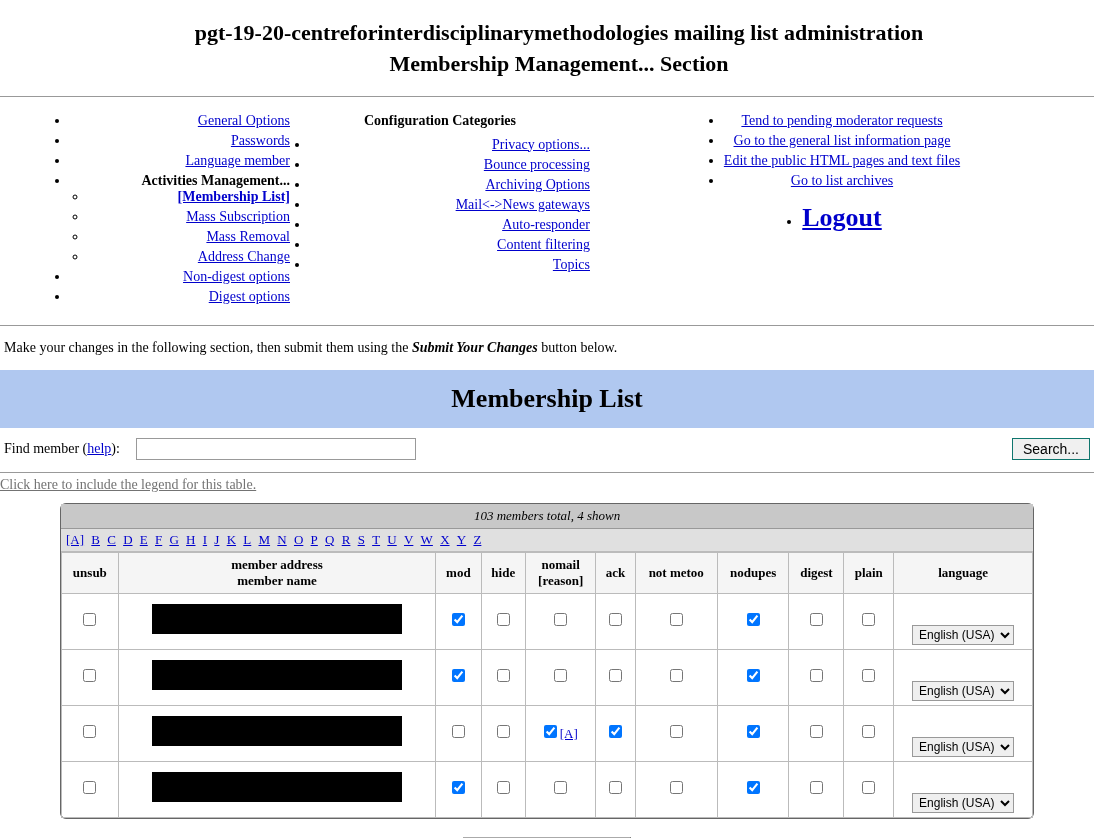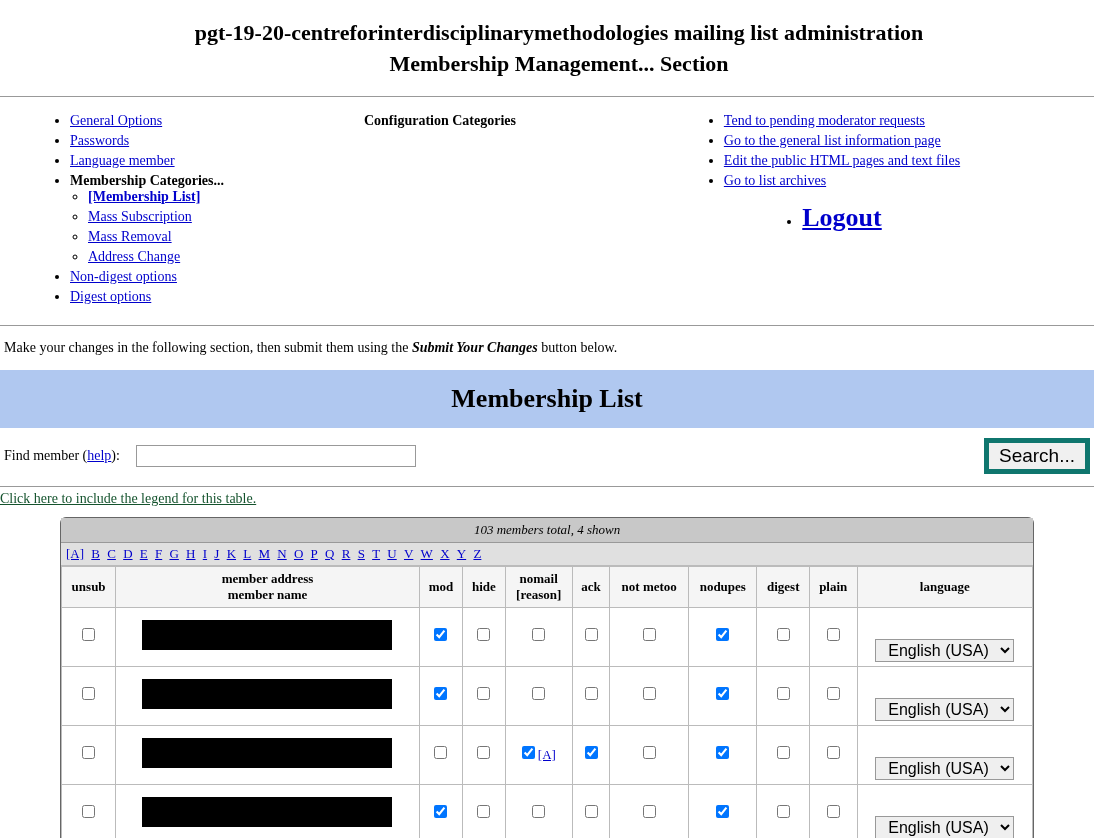--- a/index.html
+++ b/index.html
@@ -38,36 +38,37 @@
       font-size: 14px;
       font-weight: bold;
       margin-bottom: 8px;
     }
     .config-left ul, .config-middle ul {
       list-style: disc;
       padding-left: 20px;
     }
     .config-left ul li, .config-middle ul li {
       margin-bottom: 4px;
+      text-align: right;
     }
     .config-left ul li ul {
       list-style: circle;
       padding-left: 18px;
     }
     .config-categories-header {
       font-weight: bold;
       font-size: 14px;
       text-align: center;
       margin-bottom: 8px;
     }
     a { color: #00c; text-decoration: underline; }
     .admin-links ul {
       list-style: disc;
       padding-left: 20px;
-      text-align: left;
+      text-align: center;
       display: inline-block;
     }
     .admin-links ul li { margin-bottom: 4px; }
     .logout-link {
       font-size: 26px;
       font-weight: bold;
       margin-top: 10px;
     }
     .intro-text {
       padding: 8px 4px;
@@ -90,28 +91,28 @@
     }
     .find-member-row label { font-size: 14px; }
     .find-member-row input[type="text"] {
       width: 280px;
       border: 1px solid #999;
       padding: 2px 4px;
       font-size: 14px;
     }
     .find-member-row .search-btn {
       margin-left: auto;
-      border: 5px solid #0f766e;
+      border: 1px solid #0f766e;
       padding: 2px 10px;
       background: #f0f0f0;
       cursor: pointer;
-      font-size: 19px;
+      font-size: 14px;
     }
     .legend-link {
-      color: #14532d;
+      color: #737373;
       font-size: 14px;
       padding: 2px 0;
       display: block;
     }
     .members-table-wrap {
       border: 1px solid #666;
       margin: 8px 60px;
       border-radius: 6px;
     }
     .members-total-row {
@@ -153,23 +154,23 @@
       text-align: center;
       font-size: 13px;
     }
     .redacted-block {
       background: #000;
       width: 250px;
       height: 30px;
       display: inline-block;
     }
     .lang-select {
-      font-size: 16px;
+      font-size: 12px;
       border: 1px solid #999;
-      padding: 1px 8px;
+      padding: 1px 2px;
       margin-top: 27px;
     }
     .submit-row {
       text-align: center;
       padding: 10px 0 14px;
     }
     .submit-btn {
       border: 2px outset #aaa;
       background: #e8e8e8;
       padding: 3px 14px;
@@ -186,34 +187,43 @@
 </h1>
 <hr>
 
 <div class="config-section">
   <div style="flex:0 0 30px;"></div>
   <div class="config-left">
     <ul>
       <li><a href="#">General Options</a></li>
       <li><a href="#">Passwords</a></li>
       <li><a href="#">Language member</a></li>
-      <li><strong>Membership Categories...</strong>
+      <li><strong>Activities Management...</strong>
         <ul>
           <li><strong><a href="#">[Membership List]</a></strong></li>
           <li><a href="#">Mass Subscription</a></li>
           <li><a href="#">Mass Removal</a></li>
           <li><a href="#">Address Change</a></li>
         </ul>
       </li>
       <li><a href="#">Non-digest options</a></li>
       <li><a href="#">Digest options</a></li>
     </ul>
   </div>
   <div class="config-middle">
     <div class="config-categories-header">Configuration Categories</div>
+    <ul>
+      <li><a href="#">Privacy options...</a></li>
+      <li><a href="#">Bounce processing</a></li>
+      <li><a href="#">Archiving Options</a></li>
+      <li><a href="#">Mail&lt;-&gt;News gateways</a></li>
+      <li><a href="#">Auto-responder</a></li>
+      <li><a href="#">Content filtering</a></li>
+      <li><a href="#">Topics</a></li>
+    </ul>
   </div>
   <div class="config-right">
     <div class="admin-links">
       <ul>
         <li><a href="#">Tend to pending moderator requests</a></li>
         <li><a href="#">Go to the general list information page</a></li>
         <li><a href="#">Edit the public HTML pages and text files</a></li>
         <li><a href="#">Go to list archives</a></li>
       </ul>
       <div style="text-align:center; margin-top:10px;">

